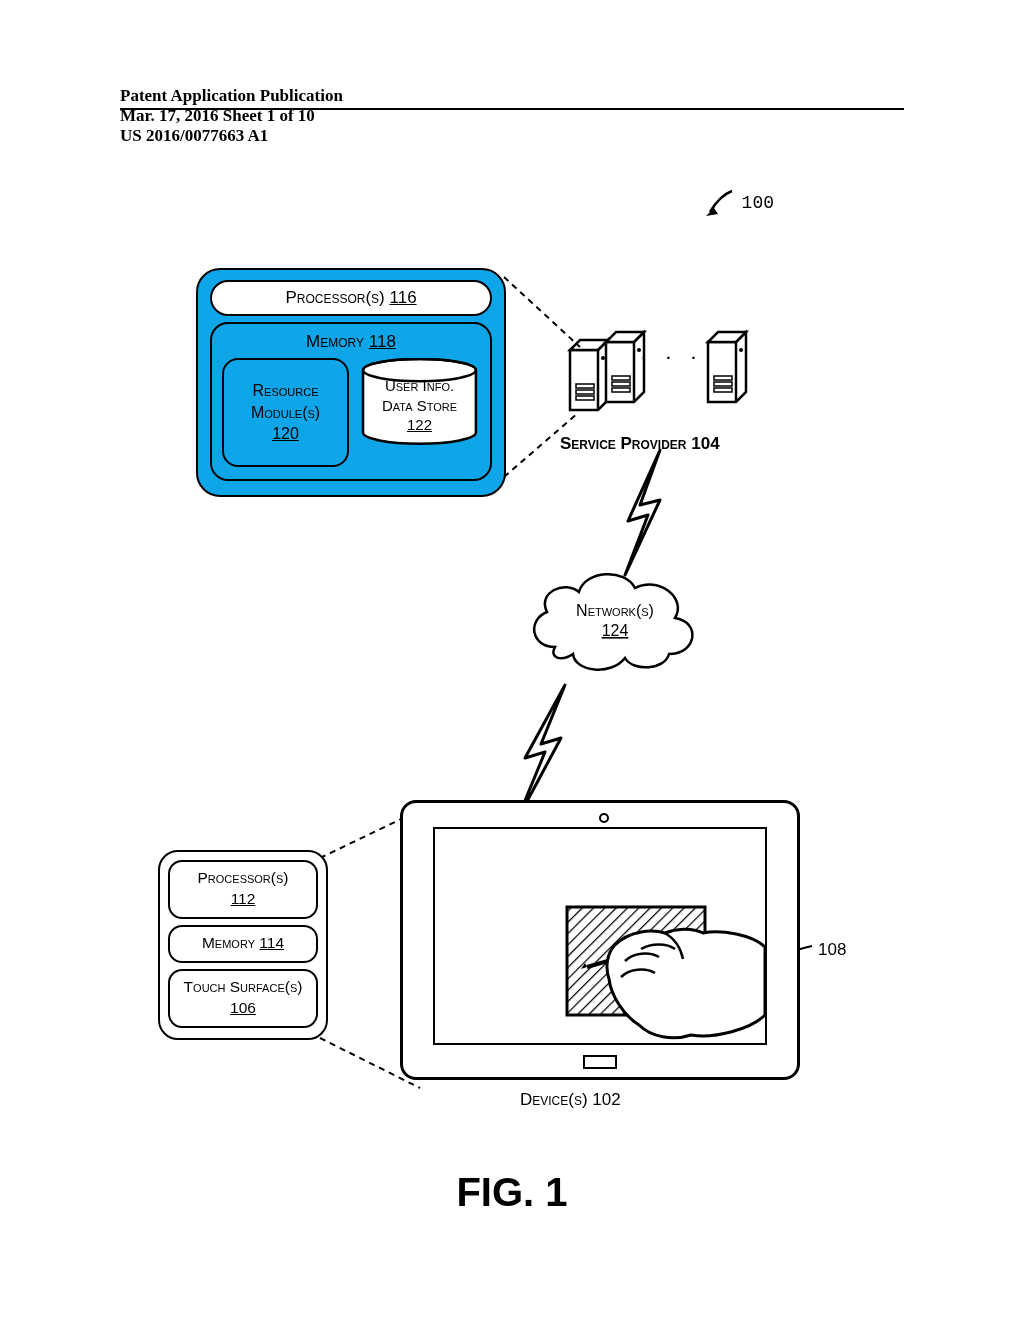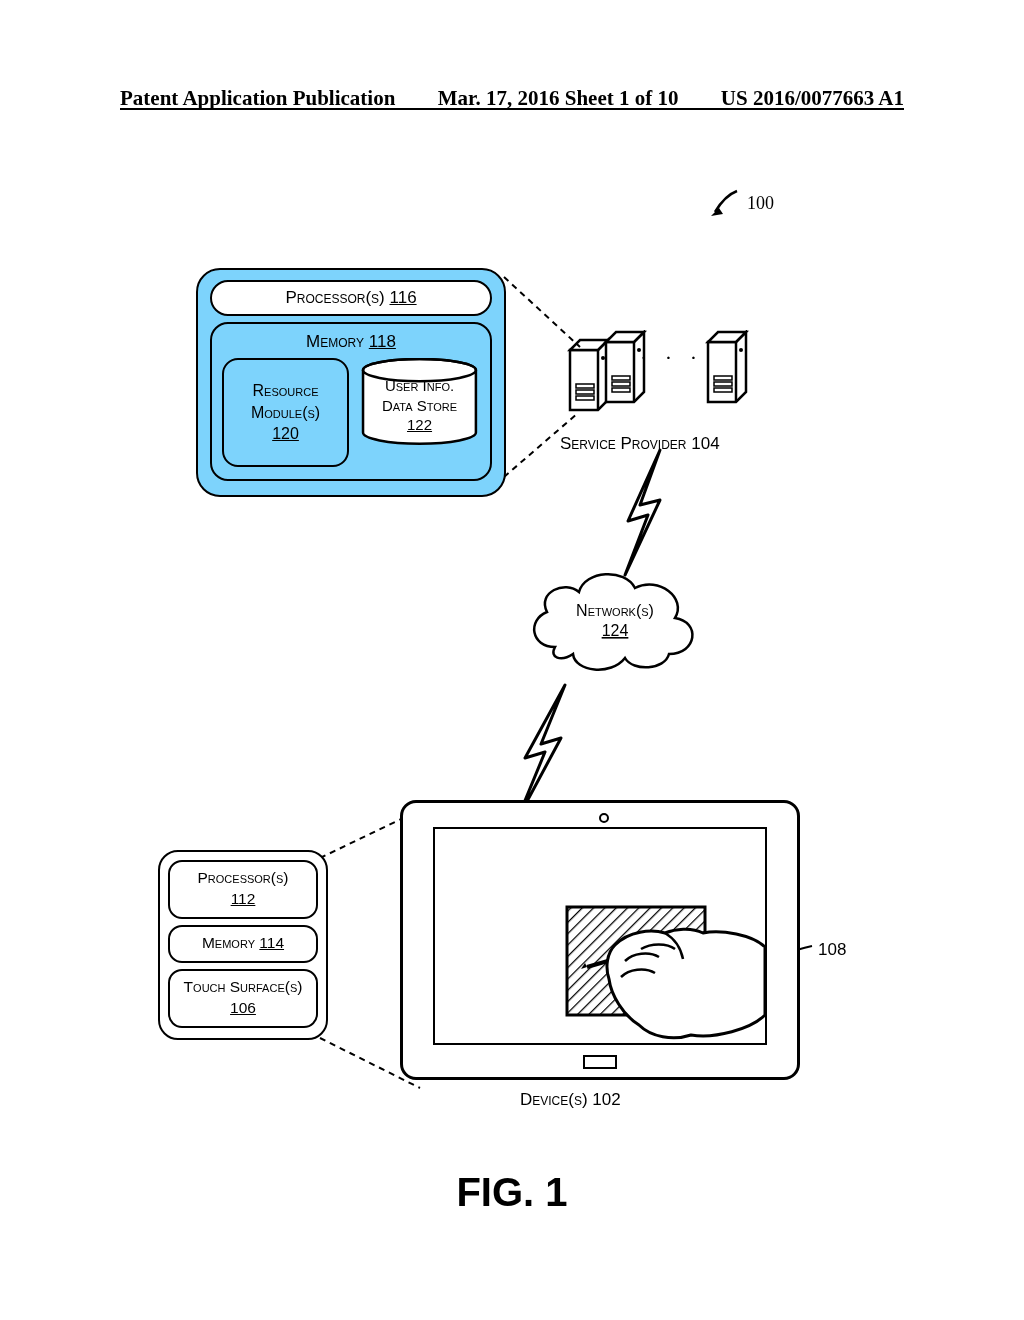--- a/index.html
+++ b/index.html
@@ -10,22 +10,23 @@
     height: 1320px;
     position: relative;
   }
   .page-header {
     position: absolute;
     top: 86px;
     left: 120px;
     right: 120px;
     display: flex;
     justify-content: space-between;
-    font-size: 21px;
+    font-size: 17px;
     font-weight: bold;
+    flex-direction: column;
   }
   .hr {
     position: absolute;
     top: 108px;
     left: 120px;
     right: 120px;
     border-top: 2px solid #000;
   }
   .diagram {
     position: absolute;
@@ -35,31 +36,32 @@
     height: 1000px;
   }
   .ref-arrow {
     position: absolute;
     top: 38px;
     right: 130px;
     display:flex;
     align-items:center;
     gap:8px;
     font-size:18px;
+    font-family:Liberation Mono, monospace;
   }
   .ref-arrow svg { display:block; }
   .server-callout {
     position: absolute;
     left: 76px;
     top: 118px;
     width: 310px;
     border: 2.5px solid #000;
     border-radius: 24px;
     padding: 10px 12px 14px;
-    background:#7dd3fc;
+    background:#0ea5e9;
     z-index:5;
   }
   .inner-box {
     border: 2.5px solid #000;
     border-radius: 18px;
     text-align:center;
     padding:6px 0 6px;
     font-variant: small-caps;
     font-family: Arial, sans-serif;
     font-size:17px;
@@ -127,20 +129,21 @@
     width:260px;
     height:120px;
   }
   .sp-label {
     position:absolute;
     top:284px;
     left:440px;
     font-family: Arial, sans-serif;
     font-variant: small-caps;
     font-size:17px;
+    font-weight:bold;
   }
   .dots {
     position:absolute;
     top:195px;
     left:520px;
     font-size:22px;
     letter-spacing:6px;
   }
 
   

